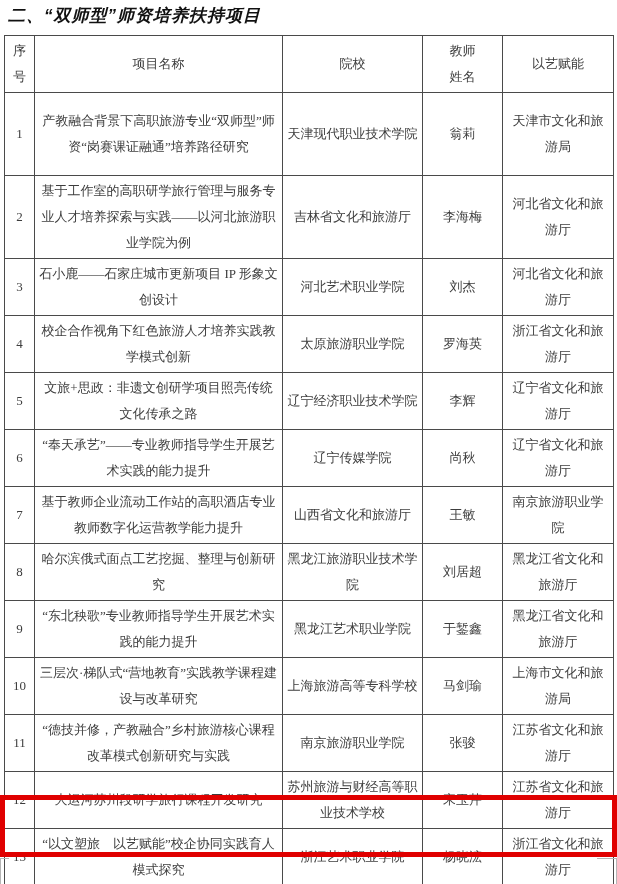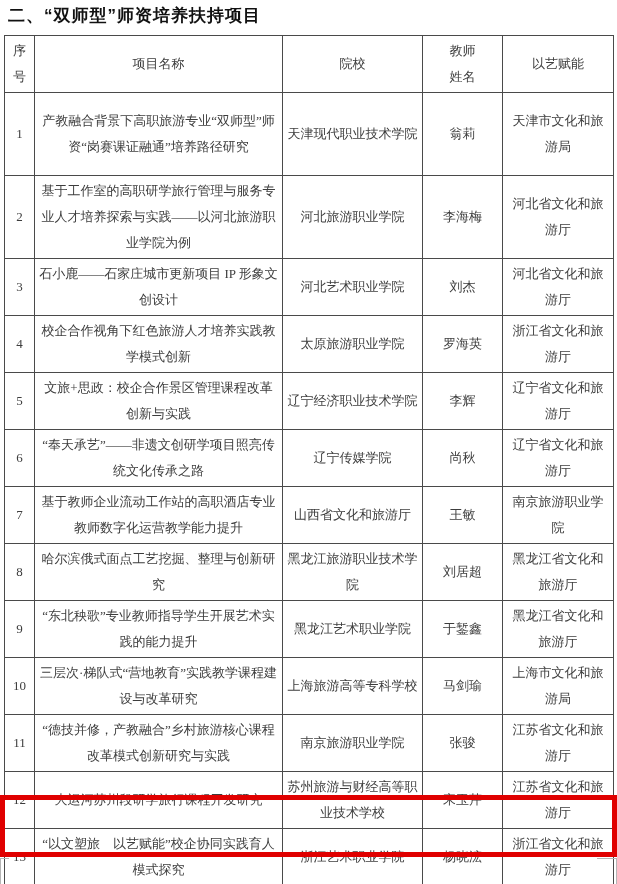--- a/index.html
+++ b/index.html
@@ -13,20 +13,21 @@
   }
   .doc-title {
     position: absolute;
     top: 4px; left: 8px;
     margin: 0;
     font-size: 17px;
     font-weight: bold;
     color: #111111;
     letter-spacing: 1px;
     font-family: "Liberation Sans", "DejaVu Sans", sans-serif;
+    font-style: italic;
   }
   table.projects {
     position: absolute;
     top: 35px; left: 4px;
     width: 609px;
     border-collapse: collapse;
     table-layout: fixed;
   }
   table.projects th, table.projects td {
     border: 1px solid #4a4a4a;
@@ -104,48 +105,48 @@
       <tr class="tall-1">
         <td class="c-no">1</td>
         <td class="c-project">产教融合背景下高职旅游专业“双师型”师资“岗赛课证融通”培养路径研究</td>
         <td class="c-school">天津现代职业技术学院</td>
         <td class="c-teacher">翁莉</td>
         <td class="c-unit">天津市文化和旅游局</td>
       </tr>
       <tr class="tall-2">
         <td class="c-no">2</td>
         <td class="c-project">基于工作室的高职研学旅行管理与服务专业人才培养探索与实践——以河北旅游职业学院为例</td>
-        <td class="c-school">河北旅游职业学院</td>
+        <td class="c-school">吉林省文化和旅游厅</td>
         <td class="c-teacher">李海梅</td>
         <td class="c-unit">河北省文化和旅游厅</td>
       </tr>
       <tr>
         <td class="c-no">3</td>
         <td class="c-project">石小鹿——石家庄城市更新项目 IP 形象文创设计</td>
         <td class="c-school">河北艺术职业学院</td>
         <td class="c-teacher">刘杰</td>
         <td class="c-unit">河北省文化和旅游厅</td>
       </tr>
       <tr>
         <td class="c-no">4</td>
         <td class="c-project">校企合作视角下红色旅游人才培养实践教学模式创新</td>
         <td class="c-school">太原旅游职业学院</td>
         <td class="c-teacher">罗海英</td>
         <td class="c-unit">浙江省文化和旅游厅</td>
       </tr>
       <tr>
         <td class="c-no">5</td>
-        <td class="c-project">文旅+思政：校企合作景区管理课程改革创新与实践</td>
+        <td class="c-project">文旅+思政：非遗文创研学项目照亮传统文化传承之路</td>
         <td class="c-school">辽宁经济职业技术学院</td>
         <td class="c-teacher">李辉</td>
         <td class="c-unit">辽宁省文化和旅游厅</td>
       </tr>
       <tr>
         <td class="c-no">6</td>
-        <td class="c-project">“奉天承艺”——非遗文创研学项目照亮传统文化传承之路</td>
+        <td class="c-project">“奉天承艺”——专业教师指导学生开展艺术实践的能力提升</td>
         <td class="c-school">辽宁传媒学院</td>
         <td class="c-teacher">尚秋</td>
         <td class="c-unit">辽宁省文化和旅游厅</td>
       </tr>
       <tr>
         <td class="c-no">7</td>
         <td class="c-project">基于教师企业流动工作站的高职酒店专业教师数字化运营教学能力提升</td>
         <td class="c-school">山西省文化和旅游厅</td>
         <td class="c-teacher">王敏</td>
         <td class="c-unit">南京旅游职业学院</td>

